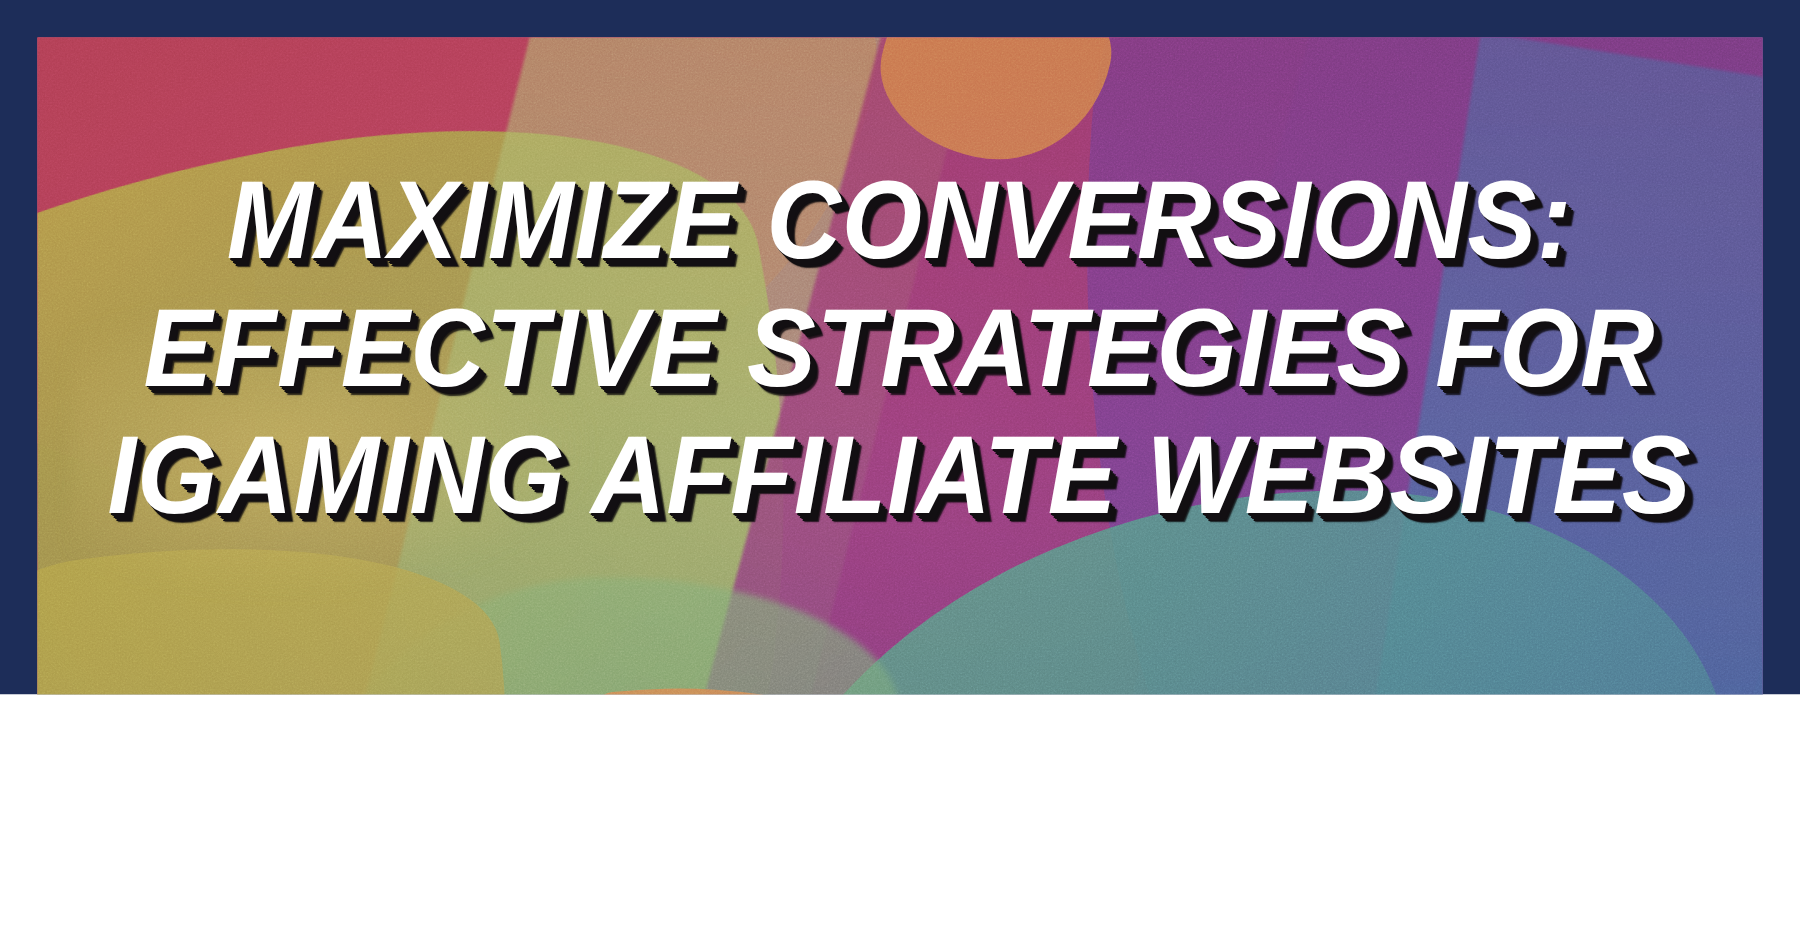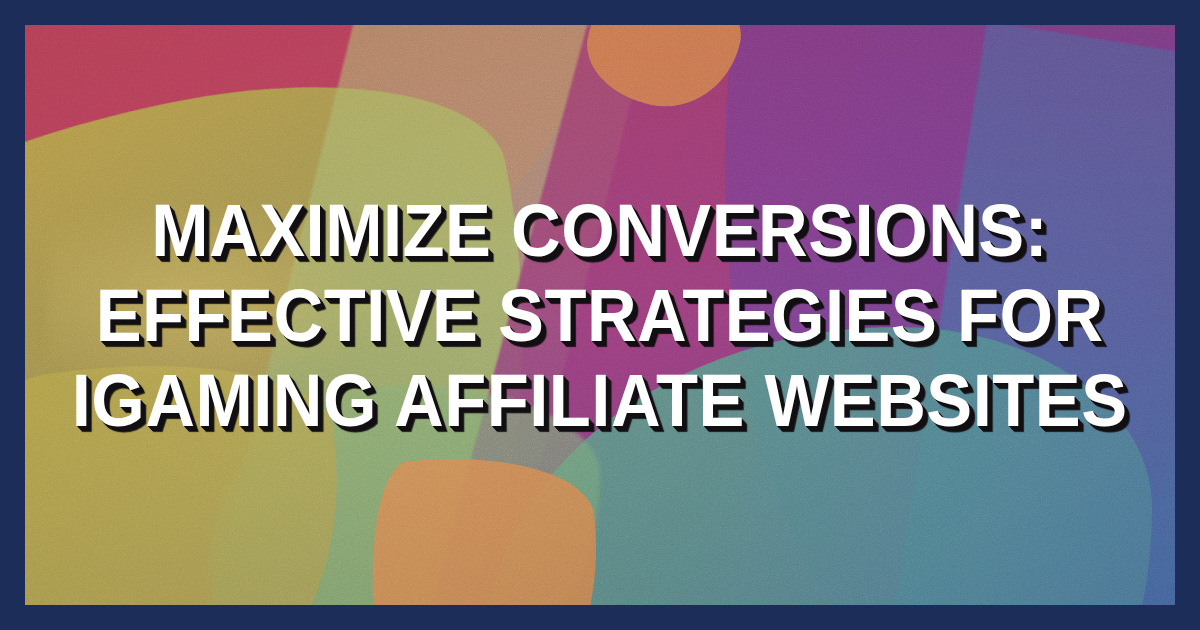--- a/index.html
+++ b/index.html
@@ -4,23 +4,24 @@
 <style>
   html, body {
     margin: 0;
     padding: 0;
     background: #ffffff;
   }
 
   #og-card {
     position: relative;
     width: 1200px;
-    height: 630px;
+    height: 463px;
     overflow: hidden;
     font-family: "Liberation Sans", sans-serif;
+    font-style: italic;
   }
 
   
   .frame {
     position: absolute;
     inset: 0;
     background: #1d2d59;
     z-index: 0;
   }
 

